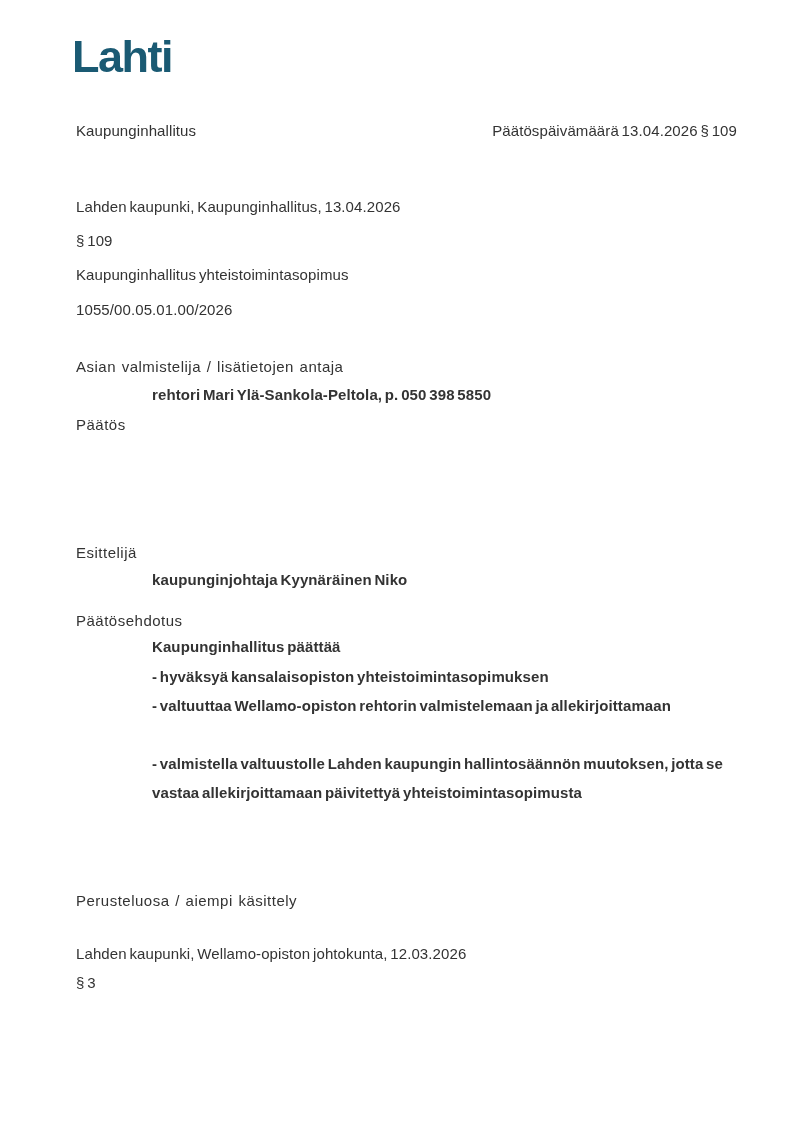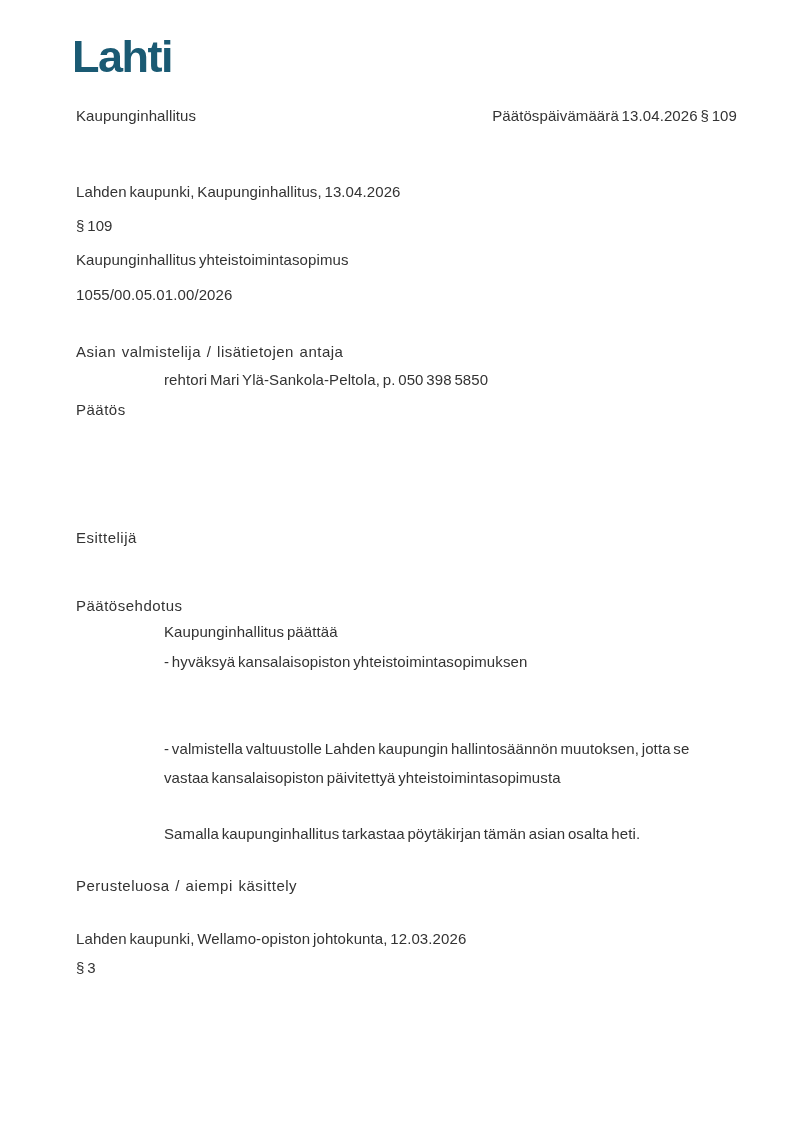--- a/index.html
+++ b/index.html
@@ -26,27 +26,29 @@
     letter-spacing: -1.5px;
     line-height: 1;
   }
   .line {
     position: absolute;
     left: 76px;
     white-space: nowrap;
     letter-spacing: 0.1px;
     word-spacing: -1.5px;
     line-height: 20px;
+    margin-top: 15px;
   }
   .heading {
     letter-spacing: 0.5px;
     word-spacing: 1px;
   }
   .indent {
-    left: 164px;
+    left: 152px;
+    font-weight: bold;
   }
   .header-right {
     left: auto;
     right: 56px;
     text-align: right;
   }
 </style>
 </head>
 <body>
 
@@ -61,26 +63,27 @@
   <div class="line" style="top:216px">§ 109</div>
   <div class="line" style="top:250px">Kaupunginhallitus yhteistoimintasopimus</div>
   <div class="line" style="top:285px">1055/00.05.01.00/2026</div>
 
   <div class="line heading" style="top:342px">Asian valmistelija / lisätietojen antaja</div>
   <div class="line indent" style="top:370px">rehtori Mari Ylä-Sankola-Peltola, p. 050 398 5850</div>
 
   <div class="line heading" style="top:400px">Päätös</div>
 
   <div class="line heading" style="top:528px">Esittelijä</div>
+  <div class="line indent" style="top:555px">kaupunginjohtaja Kyynäräinen Niko</div>
 
   <div class="line heading" style="top:596px">Päätösehdotus</div>
   <div class="line indent" style="top:622px">Kaupunginhallitus päättää</div>
   <div class="line indent" style="top:652px">- hyväksyä kansalaisopiston yhteistoimintasopimuksen</div>
+  <div class="line indent" style="top:681px">- valtuuttaa Wellamo-opiston rehtorin valmistelemaan ja allekirjoittamaan</div>
   <div class="line indent" style="top:739px">- valmistella valtuustolle Lahden kaupungin hallintosäännön muutoksen, jotta se</div>
-  <div class="line indent" style="top:768px">vastaa kansalaisopiston päivitettyä yhteistoimintasopimusta</div>
-  <div class="line indent" style="top:824px">Samalla kaupunginhallitus tarkastaa pöytäkirjan tämän asian osalta heti.</div>
+  <div class="line indent" style="top:768px">vastaa allekirjoittamaan päivitettyä yhteistoimintasopimusta</div>
 
   <div class="line heading" style="top:876px">Perusteluosa / aiempi käsittely</div>
 
   <div class="line" style="top:929px">Lahden kaupunki, Wellamo-opiston johtokunta, 12.03.2026</div>
   <div class="line" style="top:958px">§ 3</div>
 
 </div>
 
 </body></html>

